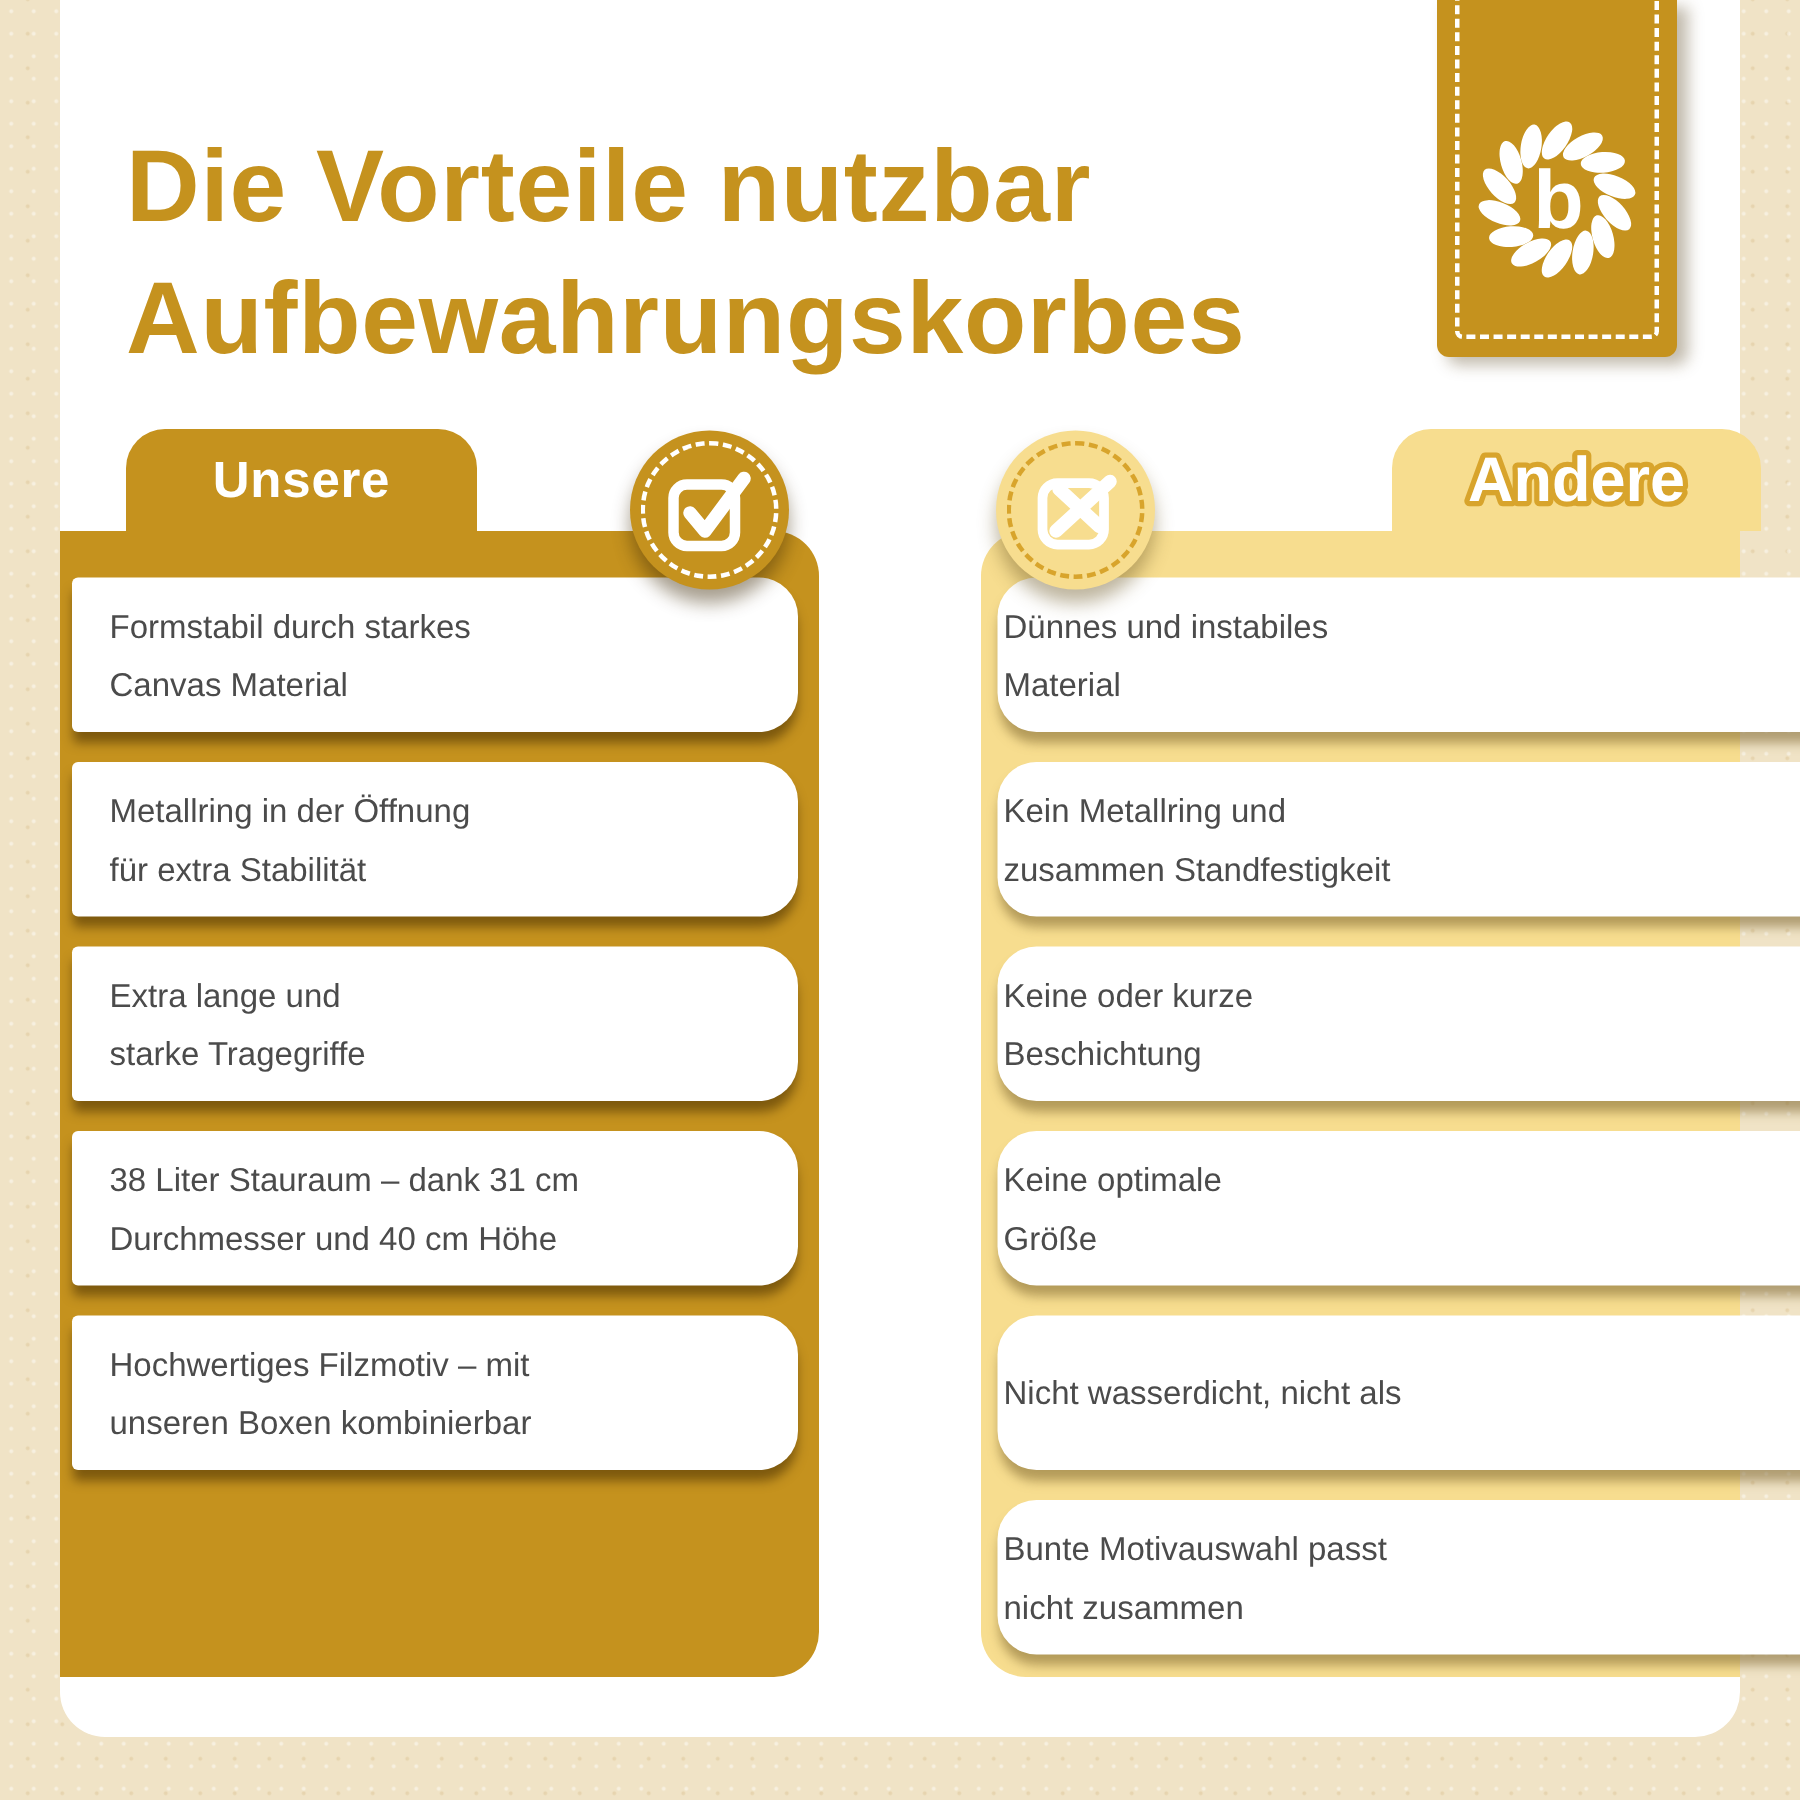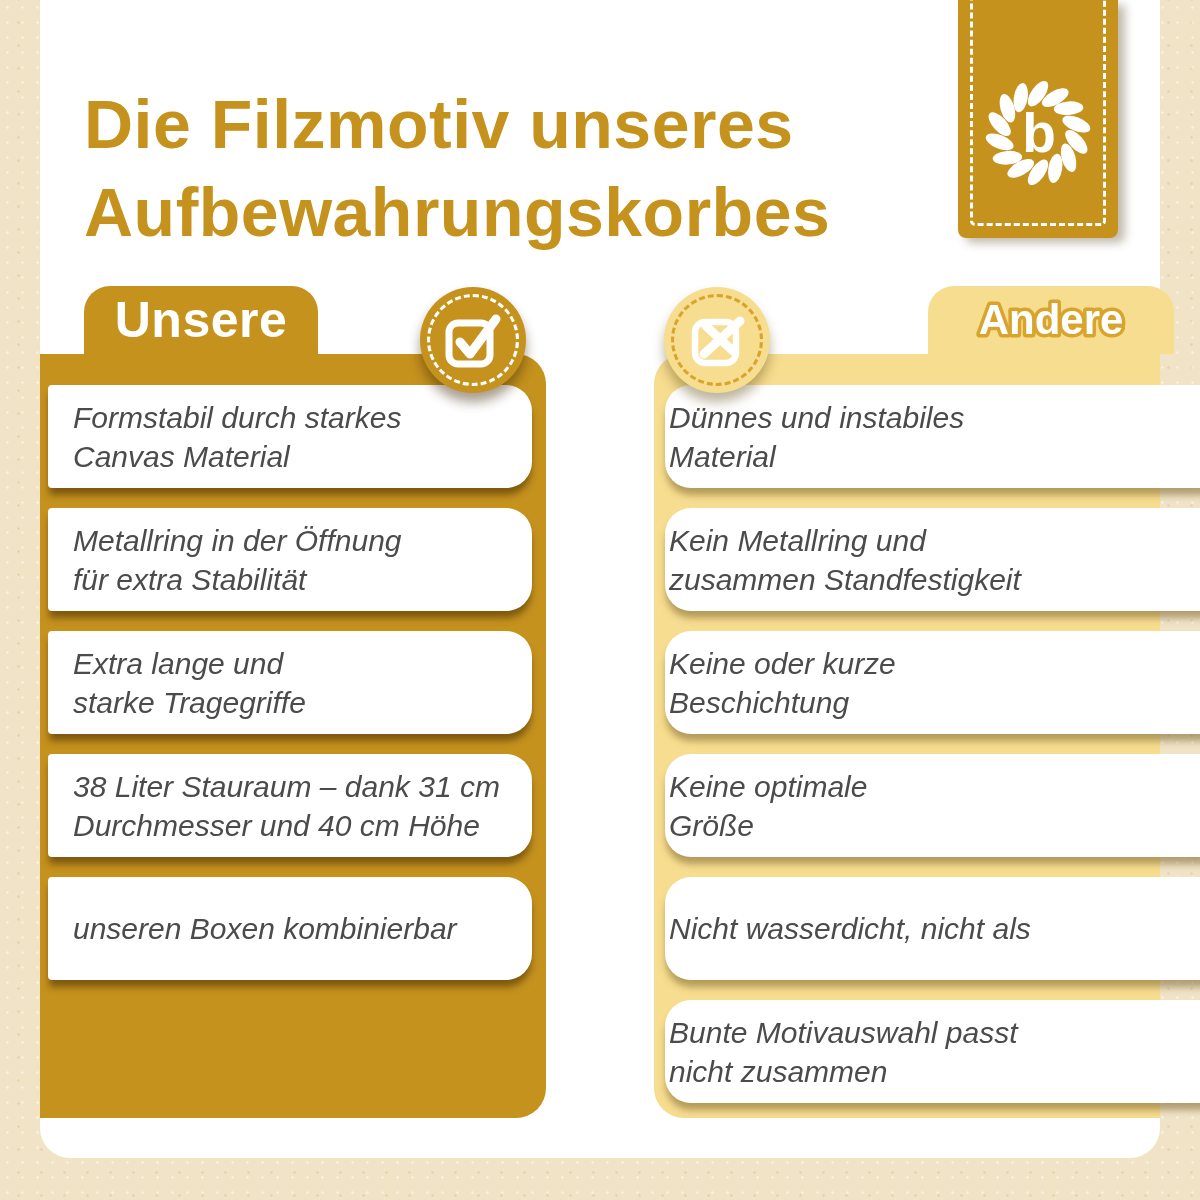--- a/index.html
+++ b/index.html
@@ -39,21 +39,21 @@
   }
   .badge-logo{position:absolute;left:21px;top:74px;}
   
   .tab{
     position:absolute;top:286px;height:68px;
     border-radius:26px 26px 0 0;
     display:flex;align-items:center;justify-content:center;
   }
   .tab-ours{left:84px;width:234px;background:#c5921e;}
   .tab-ours .tab-label{
-    color:#ffffff;font-weight:bold;font-size:50px;letter-spacing:0.5px;
+    color:#ffffff;font-weight:bold;font-size:34px;letter-spacing:0.5px;
   }
   .tab-others{left:928px;width:246px;background:#f7dd8f;}
   
   .badge-circle{
     position:absolute;top:287px;width:106px;height:106px;border-radius:50%;
     z-index:5;
   }
   .circle-check{left:420px;background:#c5921e;box-shadow:0 9px 12px rgba(60,40,5,0.45);}
   .circle-x{left:664px;background:#f7dd8f;box-shadow:0 9px 12px rgba(110,90,40,0.45);}
   .ring{
@@ -66,21 +66,21 @@
   .panel{
     position:absolute;top:354px;width:506px;height:764px;
     box-sizing:border-box;padding-top:31px;
   }
   .panel-ours{left:40px;background:#c5921e;border-radius:0 30px 30px 0;}
   .panel-others{left:654px;background:#f7dd8f;border-radius:30px 0 0 30px;}
   .row{
     height:103px;margin-bottom:20px;background:#ffffff;
     display:flex;flex-direction:column;justify-content:center;
     box-sizing:border-box;
-    font-size:30px;line-height:39px;color:#4b4b4b;font-style:italic;
+    font-size:22px;line-height:39px;color:#4b4b4b;
   }
   .row span{display:block;white-space:nowrap;}
   .panel-ours .row{
     margin-left:8px;width:484px;border-radius:4px 26px 26px 4px;
     padding-left:25px;padding-right:4px;text-align:left;
     box-shadow:0 8px 7px -1px rgba(66,42,2,0.55);
   }
   .panel-others .row{
     margin-left:11px;width:568px;border-radius:26px 4px 4px 26px;
     padding-right:25px;padding-left:4px;
@@ -88,21 +88,21 @@
   }
 </style>
 </head>
 <body>
 
 <div id="stage">
 
   <div class="card"></div>
 
   <div class="title">
-    <span>Die Filzmotiv unseres</span>
+    <span>Die Vorteile nutzbar</span>
     <span>Aufbewahrungskorbes</span>
   </div>
 
   <div class="badge">
     <div class="badge-stitch"></div>
     <svg class="badge-logo" width="118" height="118" viewBox="0 0 120 120">
       <g fill="#ffffff" transform="translate(60,60)">
         <g transform="rotate(0)">
             <ellipse cx="0" cy="-40" rx="7" ry="15" transform="rotate(35 0 -40)"></ellipse>
           </g>
@@ -188,20 +188,21 @@
     </div>
     <div class="row">
       <span>Extra lange und</span>
       <span>starke Tragegriffe</span>
     </div>
     <div class="row">
       <span>38 Liter Stauraum – dank 31 cm</span>
       <span>Durchmesser und 40 cm Höhe</span>
     </div>
     <div class="row">
+      <span>Hochwertiges Filzmotiv – mit</span>
       <span>unseren Boxen kombinierbar</span>
     </div>
   </div>
 
   <div class="panel panel-others">
     <div class="row">
       <span>Dünnes und instabiles</span>
       <span>Material</span>
     </div>
     <div class="row">

